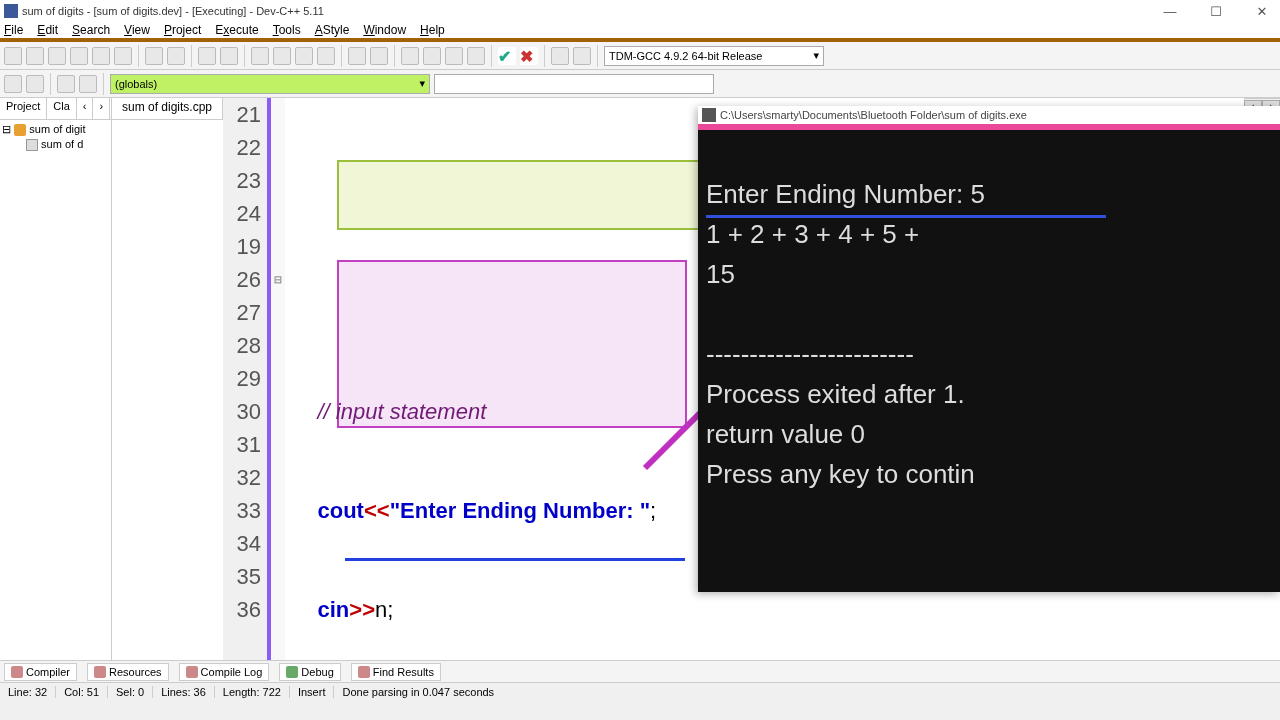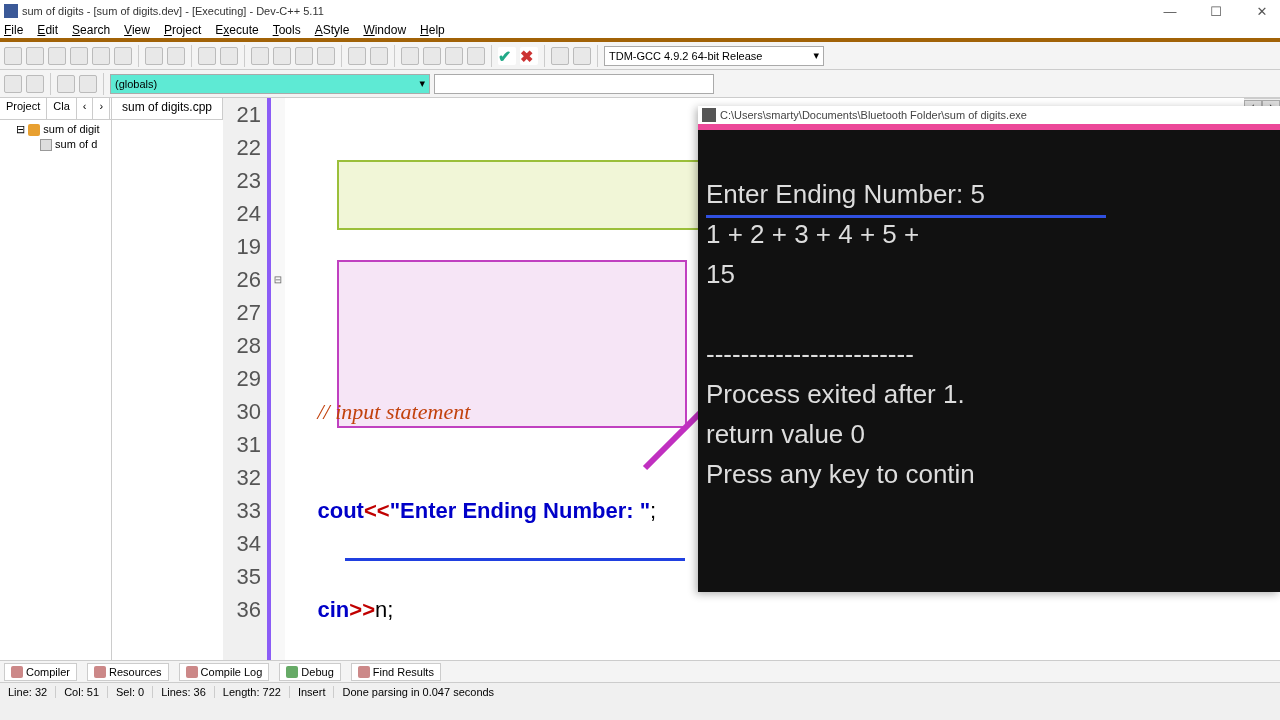--- a/index.html
+++ b/index.html
@@ -10,45 +10,45 @@
 .winbtns { display: flex; gap: 18px; }
 .winbtn { width: 28px; text-align: center; color: #555; font-size: 13px; cursor: pointer; }
 .menubar { height: 20px; background: #fff; display: flex; align-items: center; padding: 0 4px; font-size: 12px; border-bottom: 4px solid #a16207; }
 .menubar span { margin-right: 14px; cursor: pointer; }
 .menubar span u { text-decoration: underline; }
 .toolbar { height: 28px; background: #f4f4f4; border-bottom: 1px solid #ccc; display: flex; align-items: center; padding: 0 4px; gap: 4px; }
 .tb-ic { width: 18px; height: 18px; background: #e8e8e8; border: 1px solid #bbb; border-radius: 2px; }
 .tb-sep { width: 1px; height: 22px; background: #ccc; margin: 0 2px; }
 .compiler-sel { height: 20px; width: 220px; font-size: 11px; border: 1px solid #aaa; background: #fff; padding: 0 4px; display: flex; align-items: center; font-family: monospace; }
 .toolbar2 { height: 28px; background: #f4f4f4; border-bottom: 1px solid #ccc; display: flex; align-items: center; padding: 0 4px; gap: 4px; }
-.globals { width: 320px; height: 20px; border: 1px solid #aaa; background: #5eead4; font-size: 11px; display: flex; align-items: center; padding: 0 4px; }
+.globals { width: 320px; height: 20px; border: 1px solid #aaa; background: #bef264; font-size: 11px; display: flex; align-items: center; padding: 0 4px; }
 .right-combo { width: 280px; height: 20px; border: 1px solid #aaa; background: #fff; }
 .main-area { display: flex; height: 562px; }
 .sidebar { width: 112px; background: #fff; border-right: 1px solid #ccc; display: flex; flex-direction: column; }
 .side-tabs { height: 22px; display: flex; font-size: 11px; border-bottom: 1px solid #ccc; }
 .side-tab { padding: 2px 6px; border-right: 1px solid #ccc; cursor: pointer; white-space: nowrap; overflow: hidden; }
 .tree { font-size: 11px; padding: 2px; flex: 1; overflow: hidden; }
-.tree-line { white-space: nowrap; overflow: hidden; padding: 1px 0; margin-left: 14px; }
+.tree-line { white-space: nowrap; overflow: hidden; padding: 1px 0; }
 .tree-ic { display: inline-block; width: 12px; height: 12px; vertical-align: middle; }
 .shield { background: #e8a030; border-radius: 2px; }
 .file-ic { background: #ddd; border: 1px solid #999; }
 .editor-col { flex: 1; display: flex; background: #fff; }
 .file-tabs { height: 22px; display: flex; border-bottom: 1px solid #ccc; }
 .file-tab { padding: 2px 10px; font-size: 12px; background: #fff; border-right: 1px solid #ccc; cursor: pointer; }
 .editor { flex: 1; display: flex; font-family: Consolas, monospace; font-size: 22px; line-height: 33px; position: relative; overflow: hidden; }
 .gutter { width: 48px; background: #f0f0f0; color: #555; text-align: right; padding-right: 6px; border-right: 4px solid #8b5cf6; }
 .gutter div { height: 33px; }
 .fold-col { width: 14px; background: #f8f8f8; }
 .fold-mark { height: 33px; display: flex; align-items: center; justify-content: center; font-size: 10px; color: #666; }
 .code { flex: 1; padding-left: 8px; white-space: pre; position: relative; }
 .code-line { height: 33px; position: relative; }
 .kw { color: #0000c8; font-weight: bold; }
 .op { color: #c00000; font-weight: bold; }
 .str { color: #0000c8; font-weight: bold; }
-.cmt { color: #c2410c; font-style: italic; font-family: Liberation Serif, serif; }
+.cmt { color: #701a75; font-style: italic; }
 .ident { color: #000; }
 .box-green { position: absolute; border: 2px solid #9bbf3a; background: rgba(215,230,140,0.35); pointer-events: none; }
 .box-purple { position: absolute; border: 2px solid #c040c0; background: rgba(230,180,230,0.35); pointer-events: none; }
 .underline-blue { position: absolute; height: 3px; background: #2040e0; pointer-events: none; }
 .hscroll { height: 18px; background: #f0f0f0; border-top: 1px solid #ccc; display: flex; align-items: center; }
 .hscroll .arrow { width: 18px; height: 16px; background: #ddd; border: 1px solid #aaa; text-align: center; font-size: 10px; }
 .hscroll .track { flex: 1; }
 .bottom-tabs { height: 22px; background: #f4f4f4; border-top: 1px solid #ccc; display: flex; align-items: center; padding: 0 4px; font-size: 11px; gap: 10px; }
 .btab { padding: 2px 6px; border: 1px solid #ccc; background: #fff; display: flex; align-items: center; gap: 3px; cursor: pointer; }
 .btab .bi { width: 12px; height: 12px; background: #c88; border-radius: 2px; }

